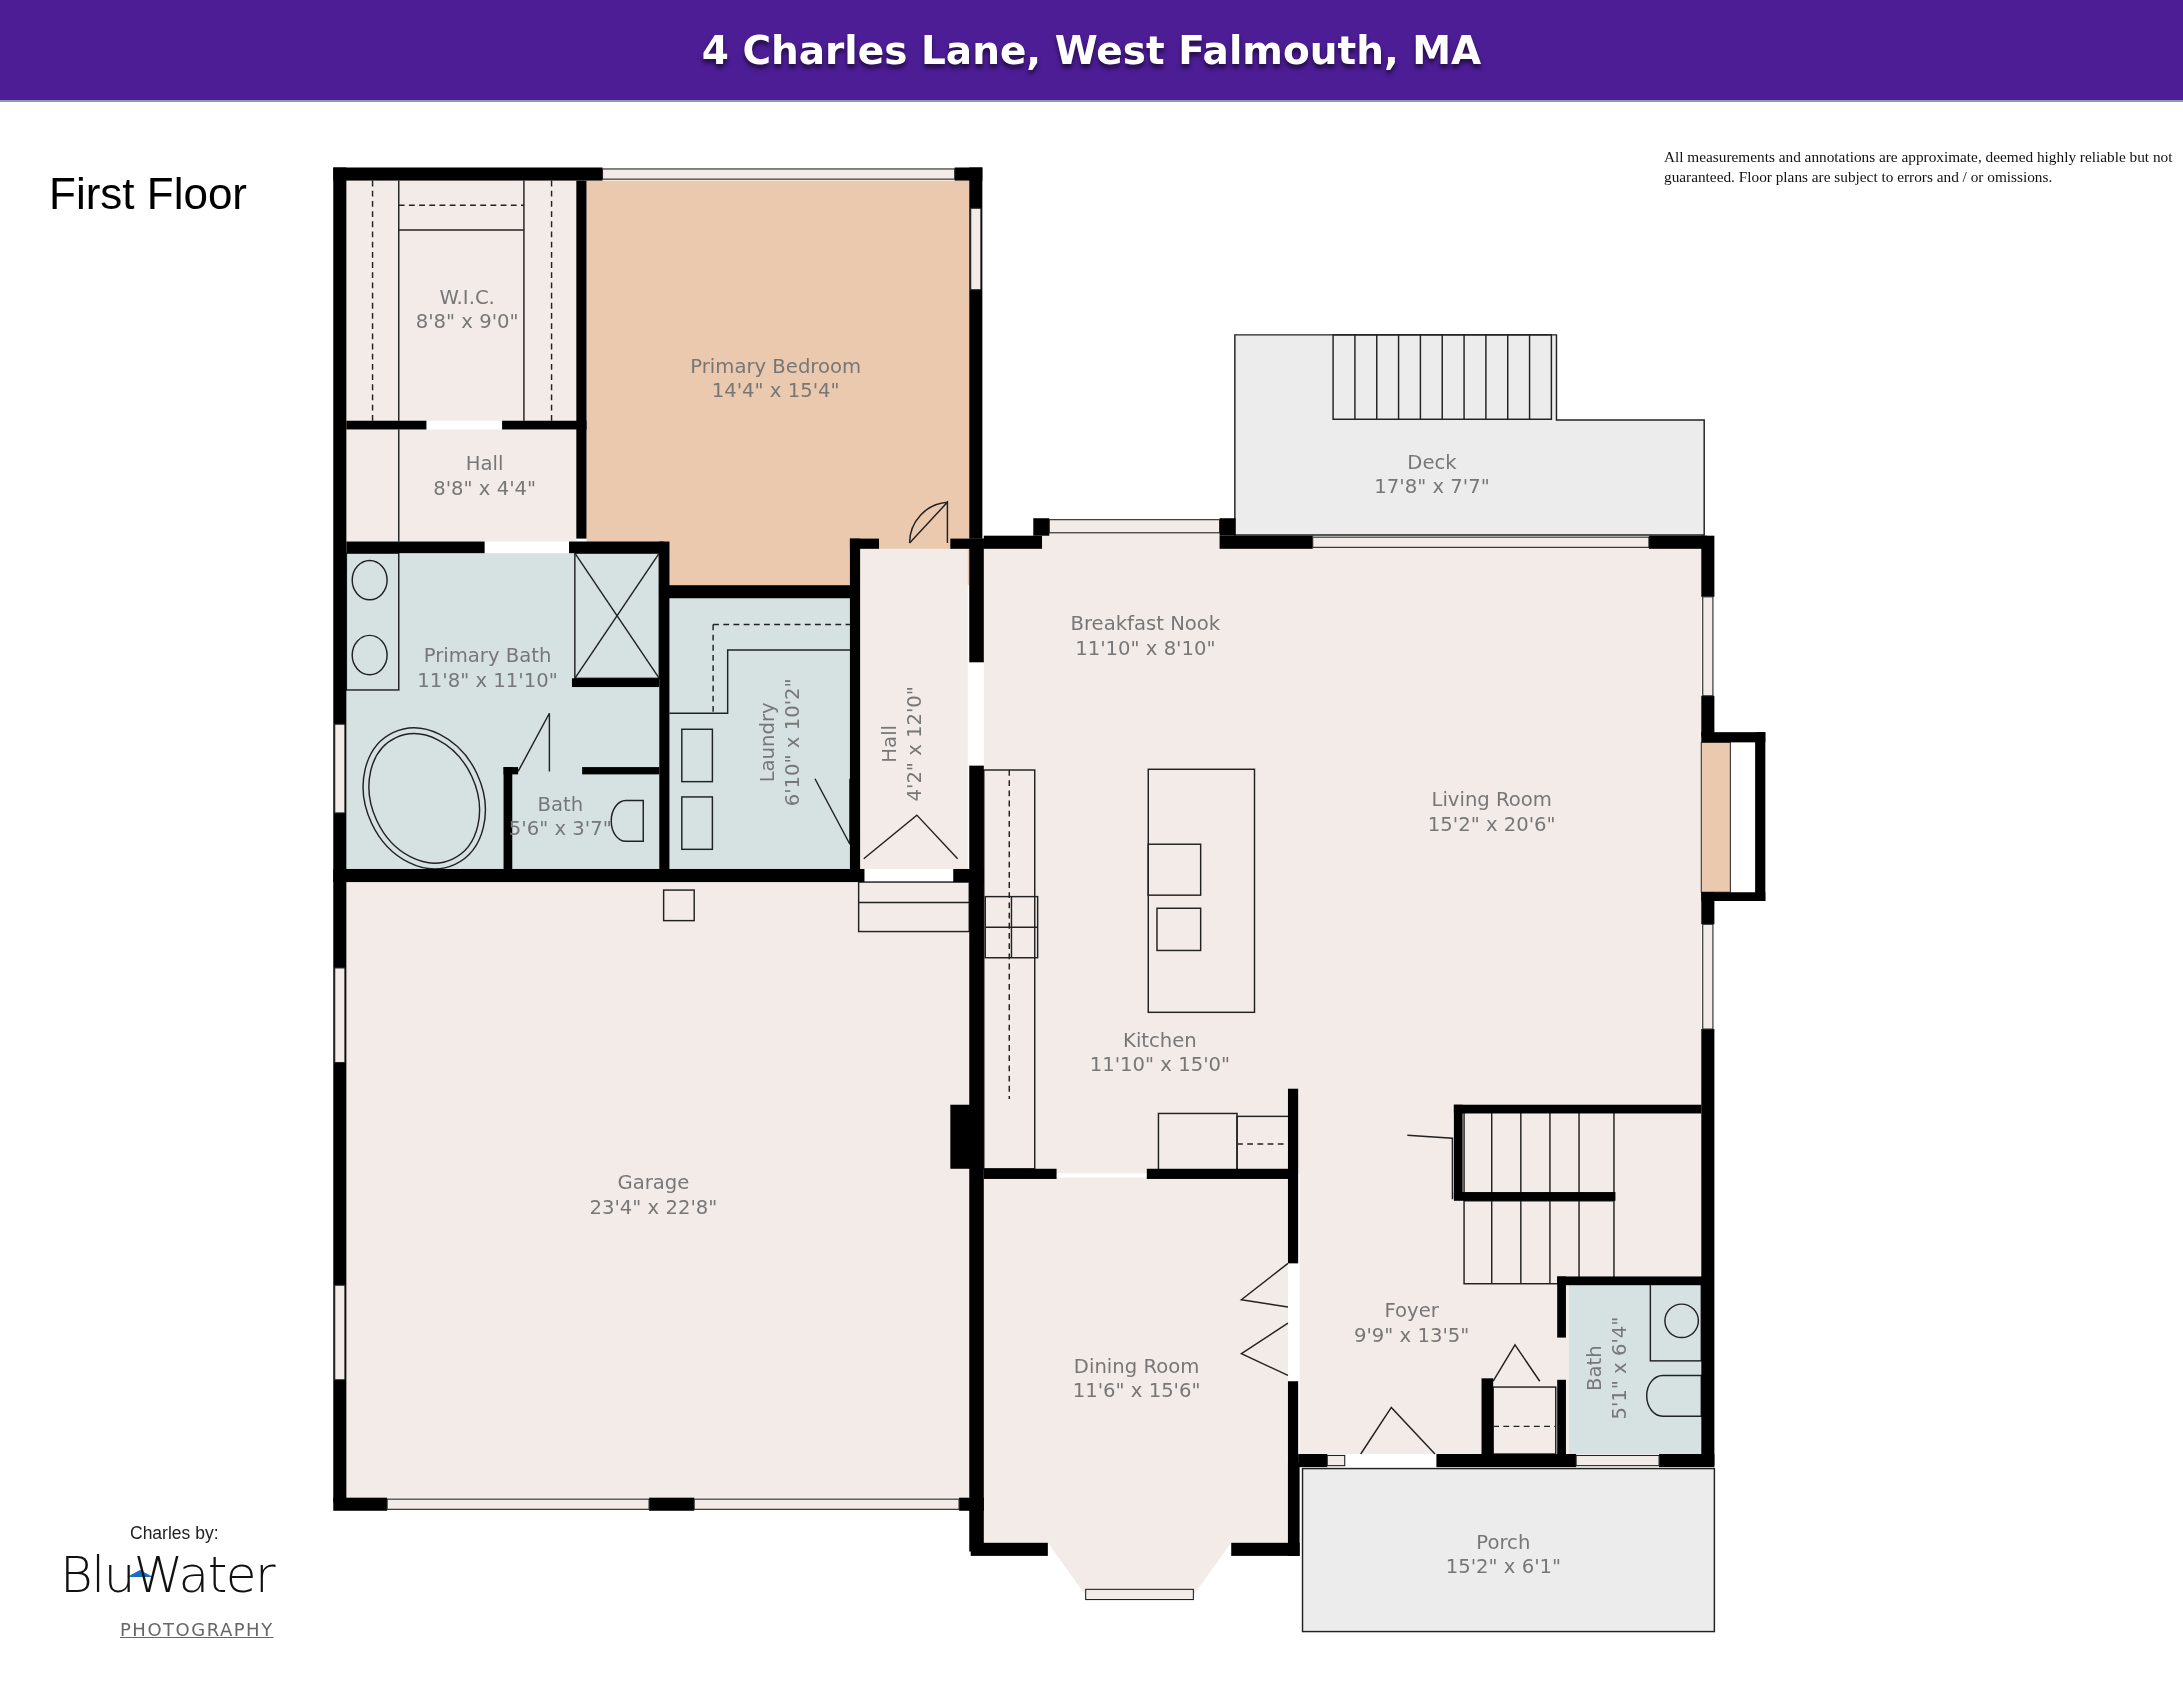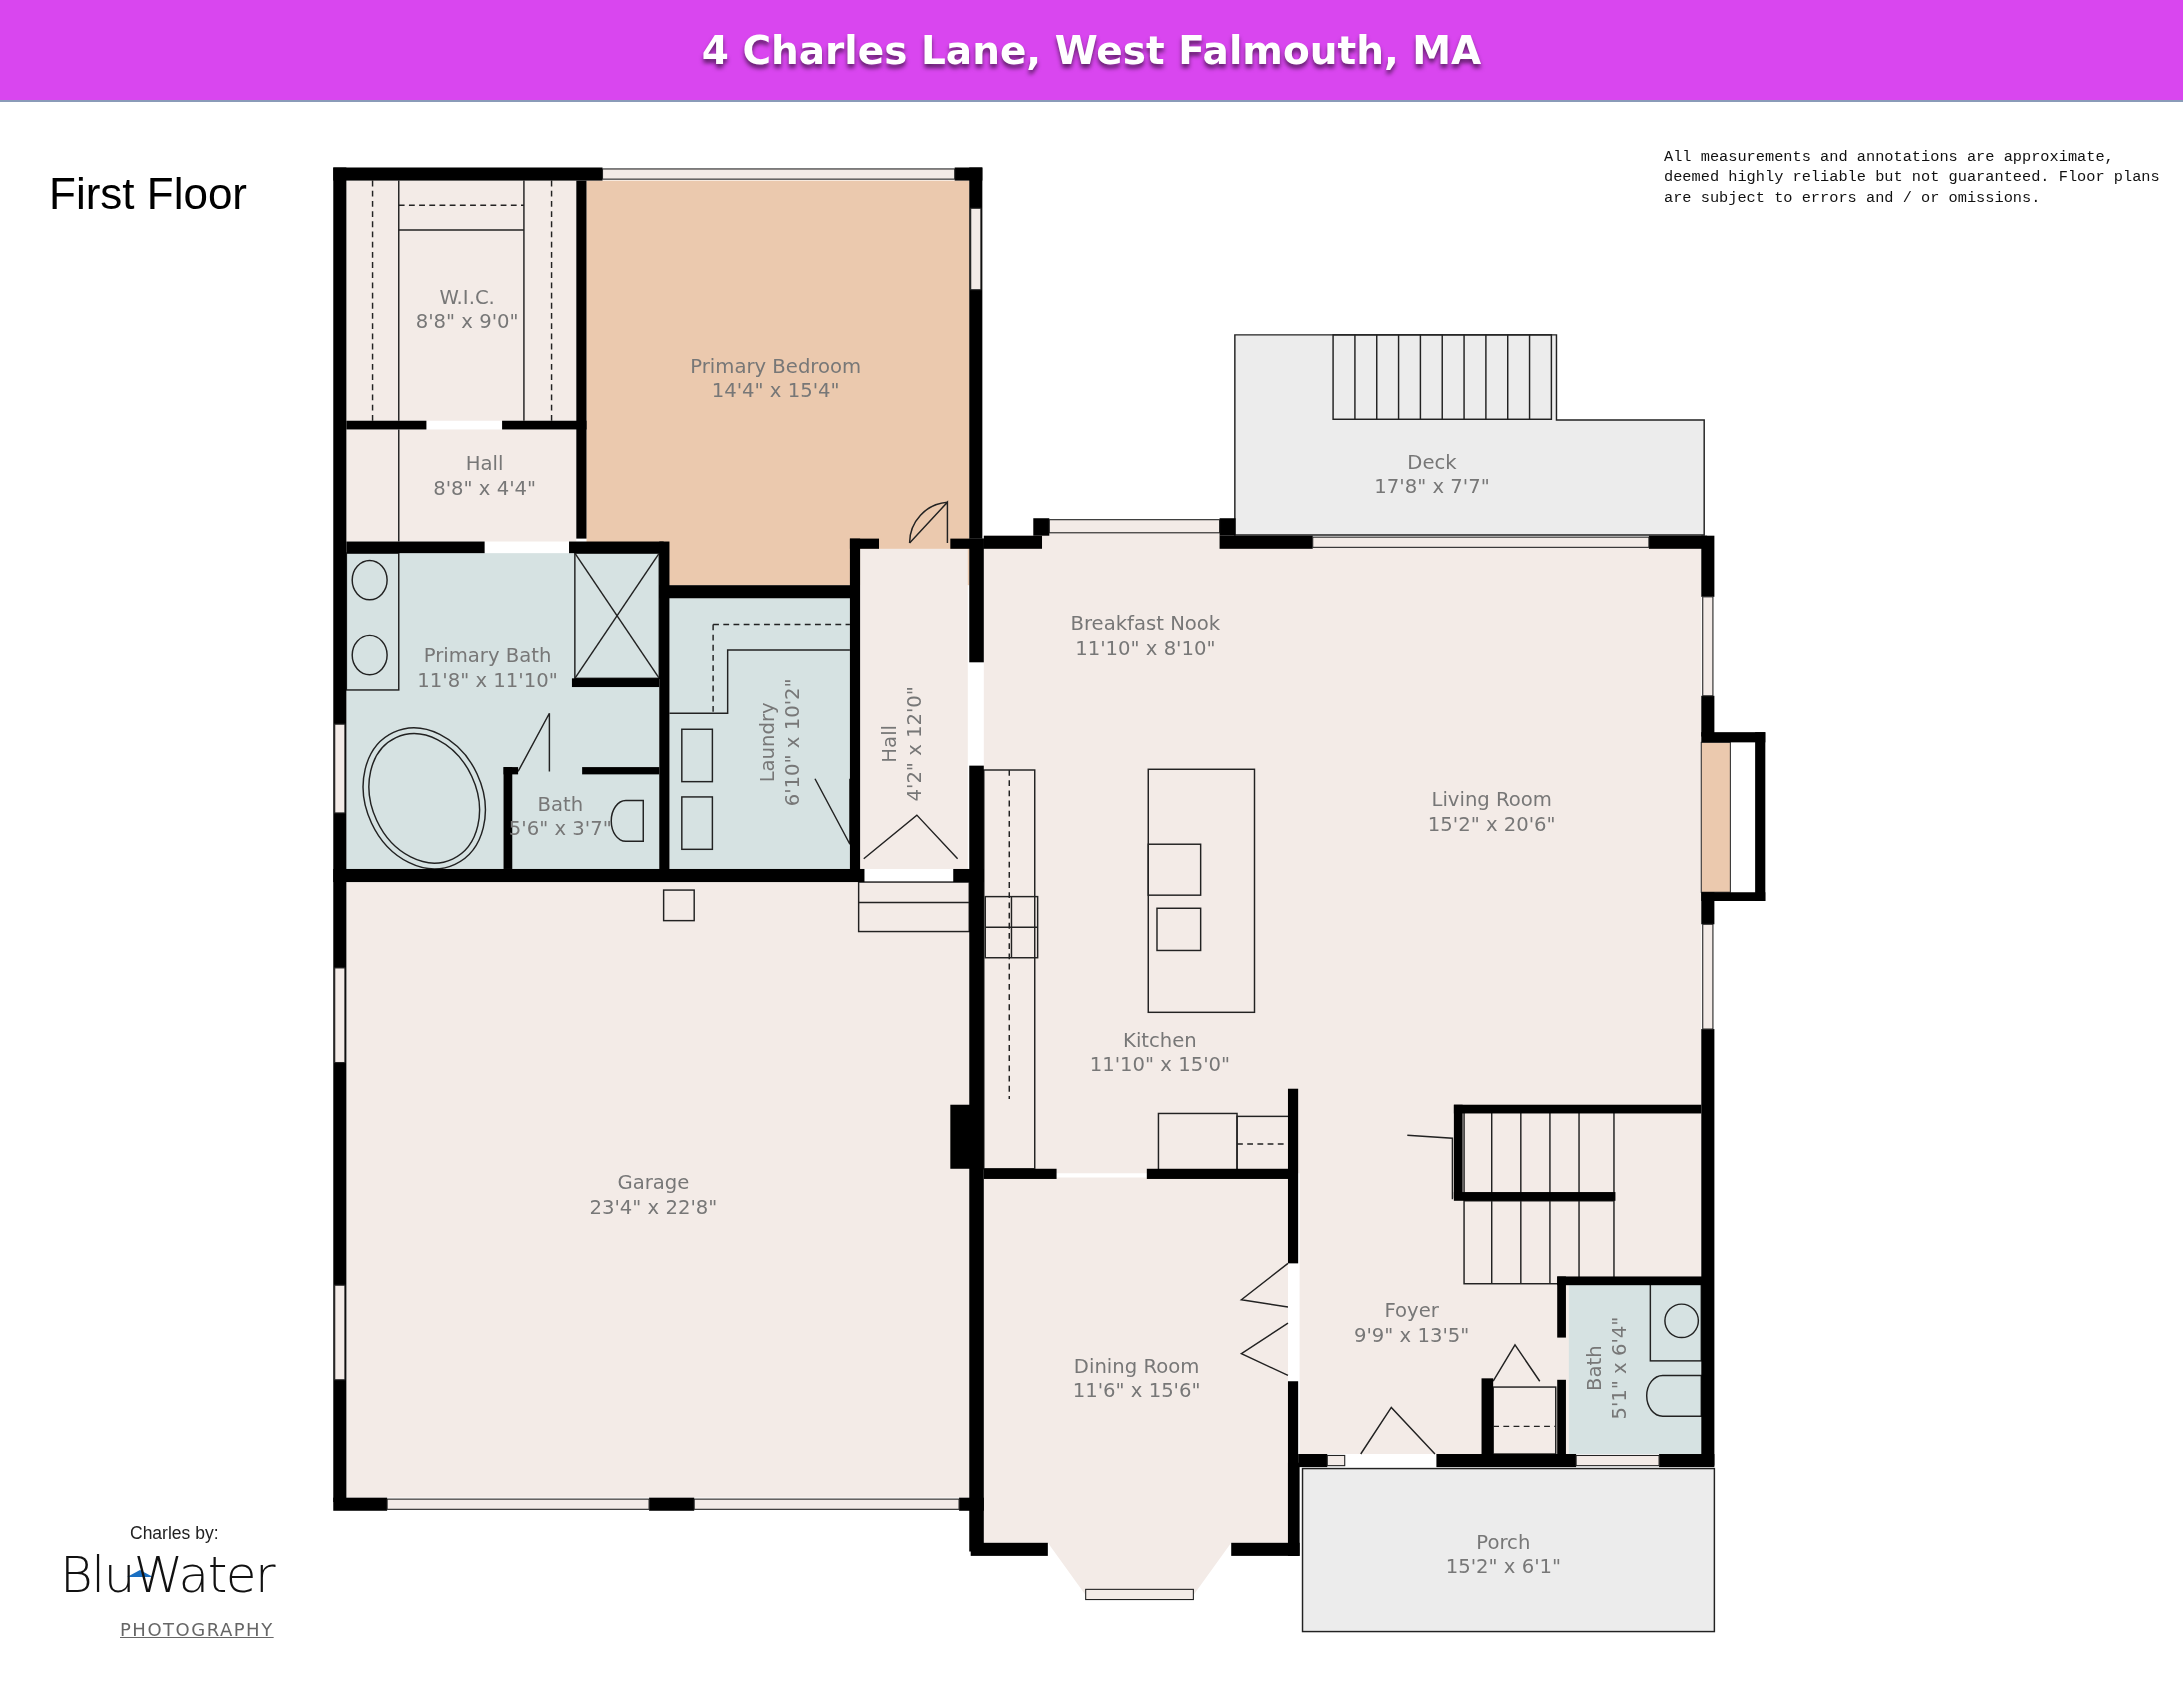--- a/index.html
+++ b/index.html
@@ -1,20 +1,20 @@
 <!DOCTYPE html>
 <html style="font-size:11.6px"><head>
 <meta charset="utf-8">
 <style>
   html, body { margin: 0; padding: 0; background: #ffffff; }
   body { width: 2183px; height: 1687px; position: relative; overflow: hidden; font-family: "DejaVu Sans", sans-serif; }
-  .header-bar { position: absolute; left: 0; top: 0; width: 2183px; height: 100px; background: #d946ef; border-bottom: 2.2px solid #8a9bb8; display: flex; align-items: center; justify-content: center; }
+  .header-bar { position: absolute; left: 0; top: 0; width: 2183px; height: 100px; background: #4c1d95; border-bottom: 2.2px solid #8a9bb8; display: flex; align-items: center; justify-content: center; }
   .header-title { color: #ffffff; font-family: "DejaVu Sans", sans-serif; font-weight: bold; font-size: 39px; text-shadow: 0 4.4px 4.4px rgba(0,0,0,0.55); letter-spacing: 0px; }
   .floor-label { position: absolute; left: 49px; top: 169px; font-family: "Liberation Sans", sans-serif; font-weight: normal; font-size: 44px; color: #000; }
-  .disclaimer { position: absolute; left: 1664px; top: 147px; width: 509px; font-family: Liberation Mono, monospace; font-size: 15.3px; line-height: 20.4px; color: #111; }
+  .disclaimer { position: absolute; left: 1664px; top: 147px; width: 509px; font-family: Liberation Serif, serif; font-size: 15.3px; line-height: 20.4px; color: #111; }
   .plan { position: absolute; left: 0; top: 0; }
   .room-label { font-family: "DejaVu Sans", sans-serif; font-size: 27px; fill: #777777; text-anchor: middle; }
   .prepared { position: absolute; left: 130px; top: 1523px; font-family: "Liberation Sans", sans-serif; font-size: 17.5px; color: #222; }
   .brand { position: absolute; left: 60px; top: 1550px; font-family: "DejaVu Sans", sans-serif; font-size: 50px; font-weight: 200; letter-spacing: -1.5px; color: #111; line-height: 1; }
   .brand-sub { position: absolute; left: 120px; top: 1619px; font-family: "DejaVu Sans", sans-serif; font-size: 18px; letter-spacing: 1.5px; color: #666; text-decoration: underline; }
   .brand-roof { position: absolute; left: 127px; top: 1570px; width: 0; height: 0; border-left: 13px solid transparent; border-right: 13px solid transparent; border-bottom: 7.3px solid #1a6fc2; }
 </style>
 </head>
 <body>
 

